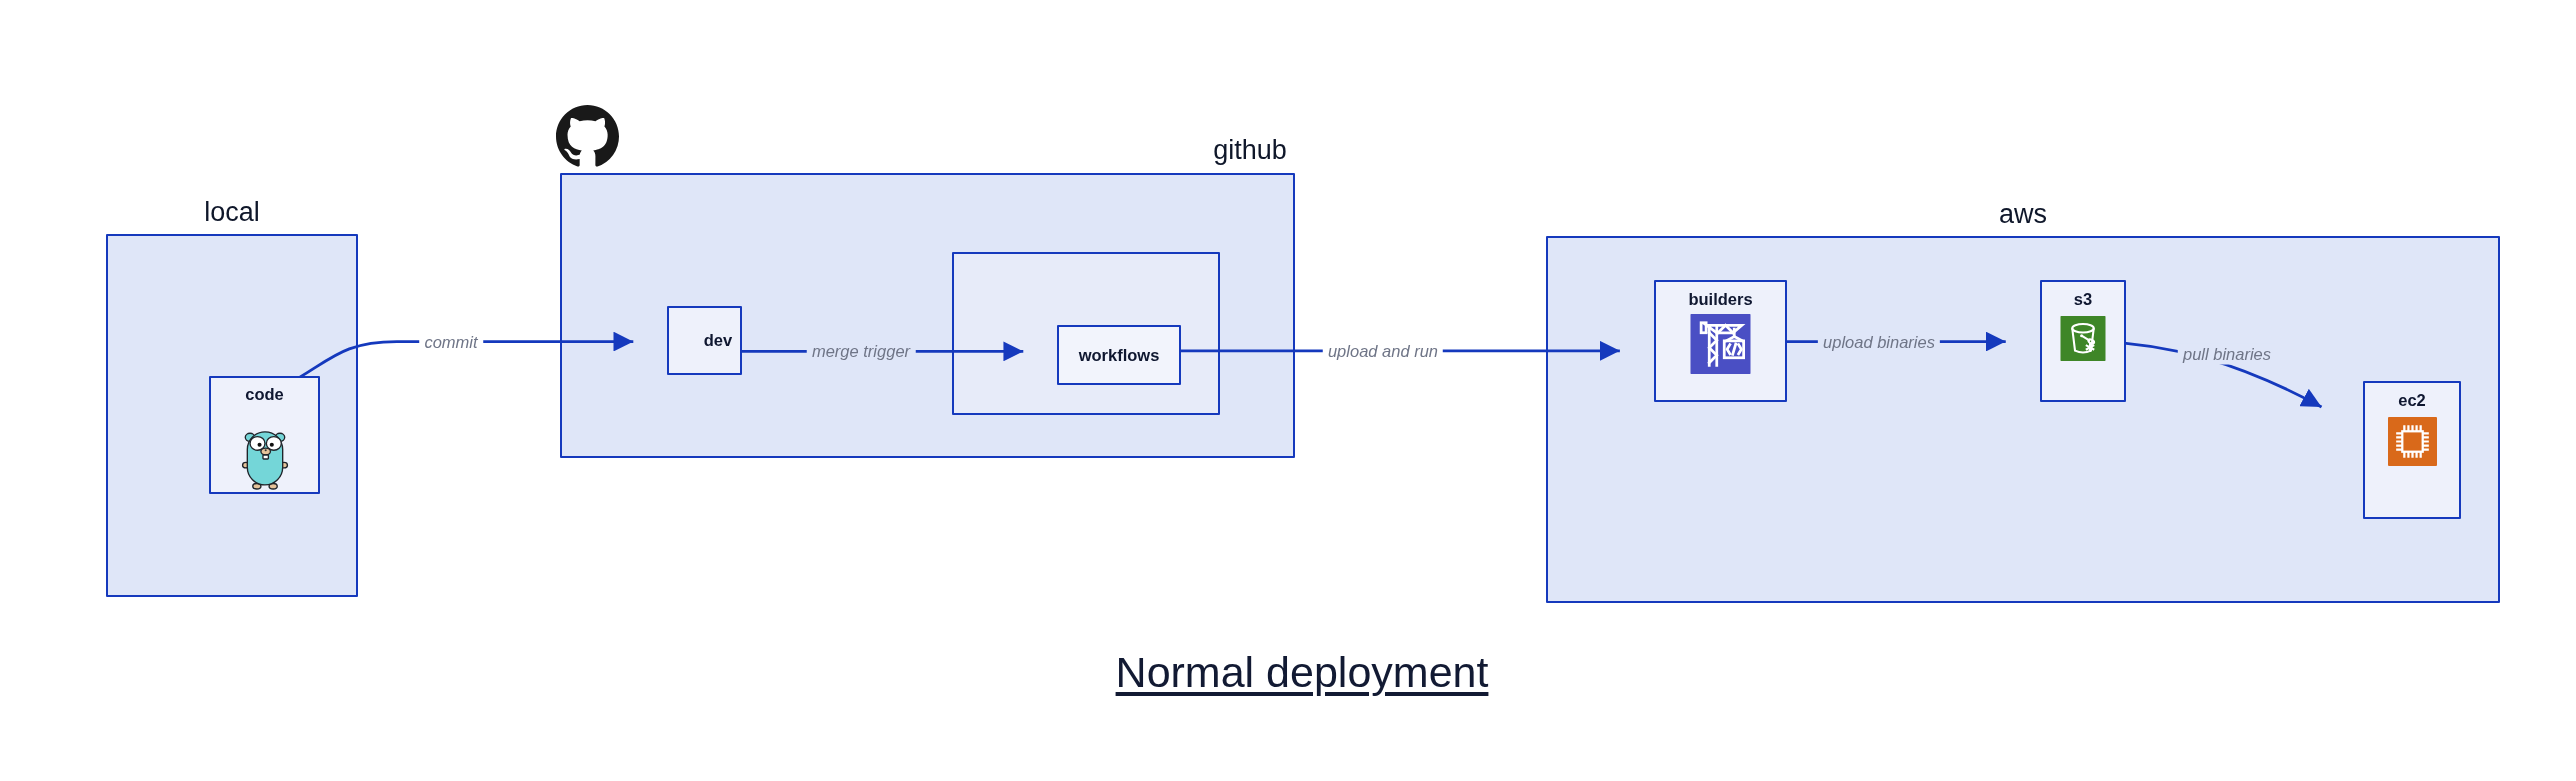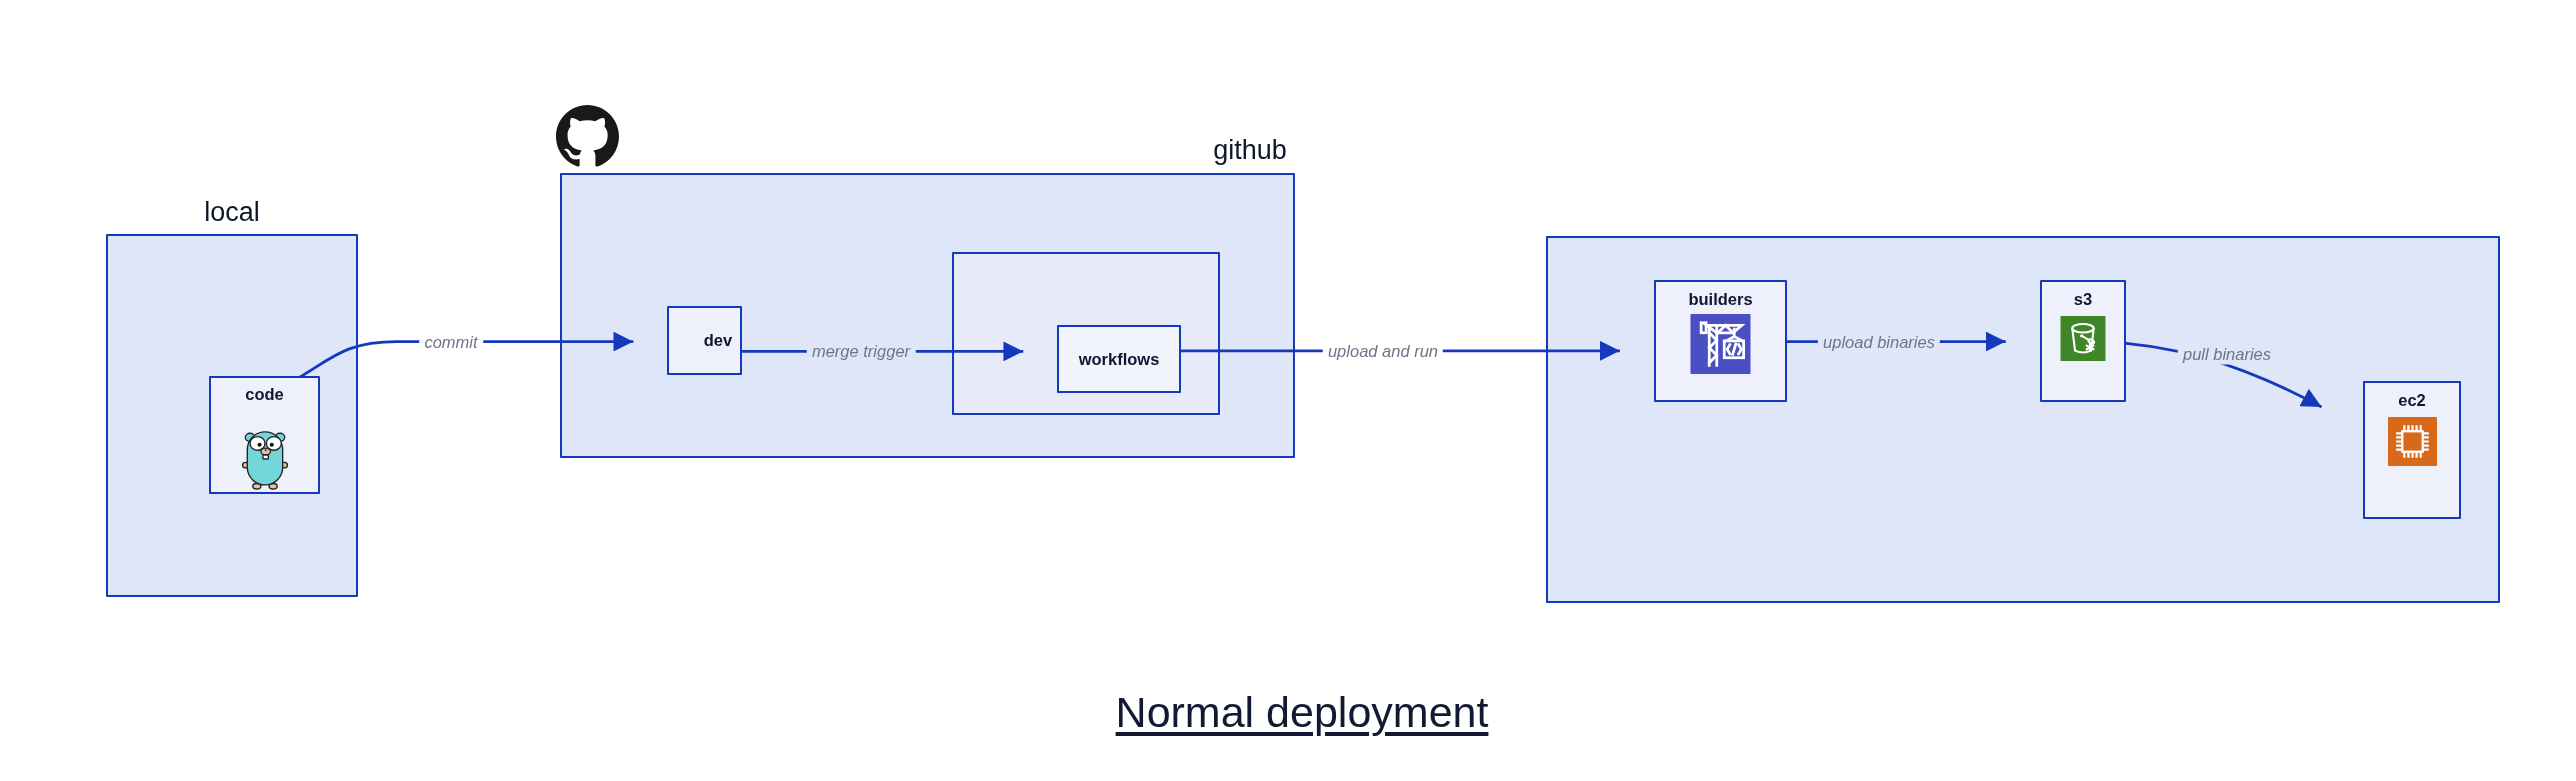--- a/index.html
+++ b/index.html
@@ -16,32 +16,33 @@
   .edge-label{
     position:absolute;transform:translate(-50%,-50%);font-size:16.5px;font-style:italic;
     color:#6f7587;padding:1px 5.2px;white-space:nowrap;line-height:1.15;
   }
   .bg-white{background:#ffffff;}
   .bg-outer{background:#dfe6f8;}
   .icon-tile{border-radius:1px;display:block;}
   .title{
     position:absolute;left:1302px;top:648px;transform:translateX(-50%);
     font-size:43px;color:#121a33;white-space:nowrap;
-    text-decoration:underline;text-decoration-thickness:3.6px;text-underline-offset:4.6px;margin-top:40px;
+    text-decoration:underline;text-decoration-thickness:3.6px;text-underline-offset:4.6px;
   }
   .octocat{position:absolute;left:556px;top:105px;width:63px;height:63px;}
 </style>
 </head>
 <body>
 
 <div class="canvas">
 
   <div class="container-label" style="left:106px;top:197px;width:252px;">local</div>
   <div class="container-label" style="left:1147px;top:135px;width:206px;">github</div>
   <div class="container-label" style="left:952px;top:217px;width:268px;">master</div>
+  <div class="container-label" style="left:1546px;top:199px;width:954px;">aws</div>
 
   <div class="container-box" style="left:106px;top:234px;width:252px;height:363px;"></div>
   <div class="container-box" style="left:560px;top:173px;width:735px;height:285px;"></div>
   <div class="container-box mid" style="left:952px;top:252px;width:268px;height:163px;"></div>
   <div class="container-box" style="left:1546px;top:236px;width:954px;height:367px;"></div>
 
   <svg class="edge-layer" viewBox="0 0 5054 1516">
     <defs>
       <marker id="arrow" viewBox="0 0 10 10" refX="10" refY="5" markerWidth="7" markerHeight="7" orient="auto">
         <path d="M0,0 L10,5 L0,10 z" fill="#1539bd"></path>
@@ -73,21 +74,21 @@
         <circle cx="37" cy="40" r="1.5" fill="#333333" stroke="none"></circle>
         <rect x="33" y="47" width="8" height="6" rx="1" fill="#ffffff"></rect>
       </g>
     </svg>
   </div>
 
   <div class="node-box" style="left:633px;top:306px;width:75px;height:69px;justify-content:center;padding-left:27px;">
     <div class="node-label">dev</div>
   </div>
 
-  <div class="node-box" style="left:1023px;top:325px;width:124px;height:68px;justify-content:center;background:#f2f4fc;">
+  <div class="node-box" style="left:1023px;top:325px;width:124px;height:60px;justify-content:center;background:#f2f4fc;">
     <div class="node-label">workflows</div>
   </div>
 
   <div class="node-box" style="left:1620px;top:280px;width:133px;height:122px;padding-top:8.2px;">
     <div class="node-label">builders</div>
     <svg class="icon-tile" width="61" height="60" viewBox="0 0 48 48" style="margin-top:5.2px;">
       <rect x="0" y="0" width="48" height="48" fill="#4a4fc4"></rect>
       <g stroke="#ffffff" stroke-width="2.2" fill="none" stroke-linecap="square">
         <rect x="8.5" y="7" width="4" height="8"></rect>
         <line x1="15" y1="9" x2="15" y2="41"></line>

